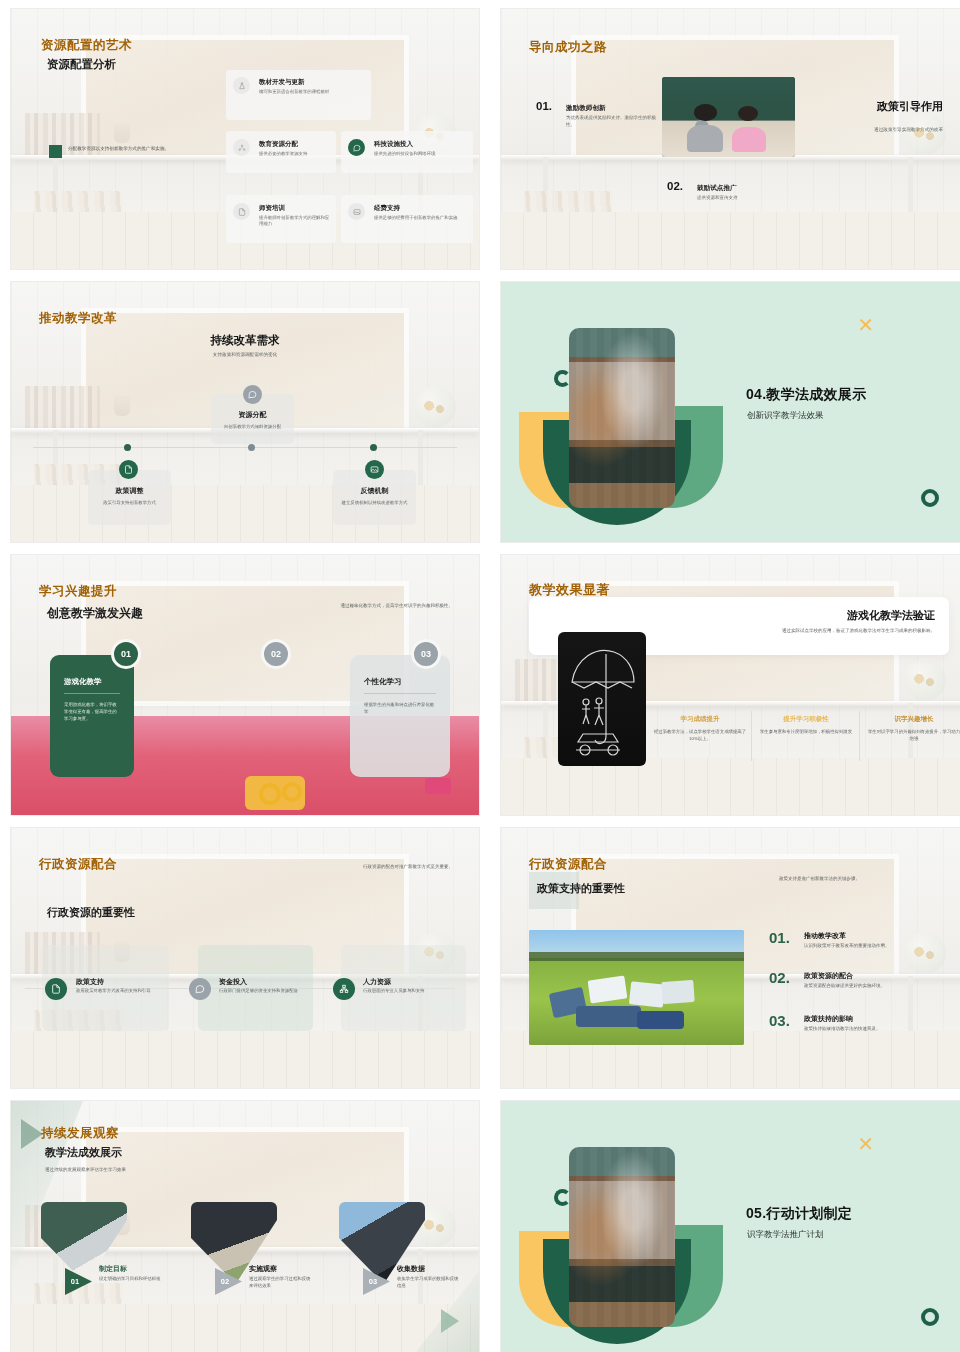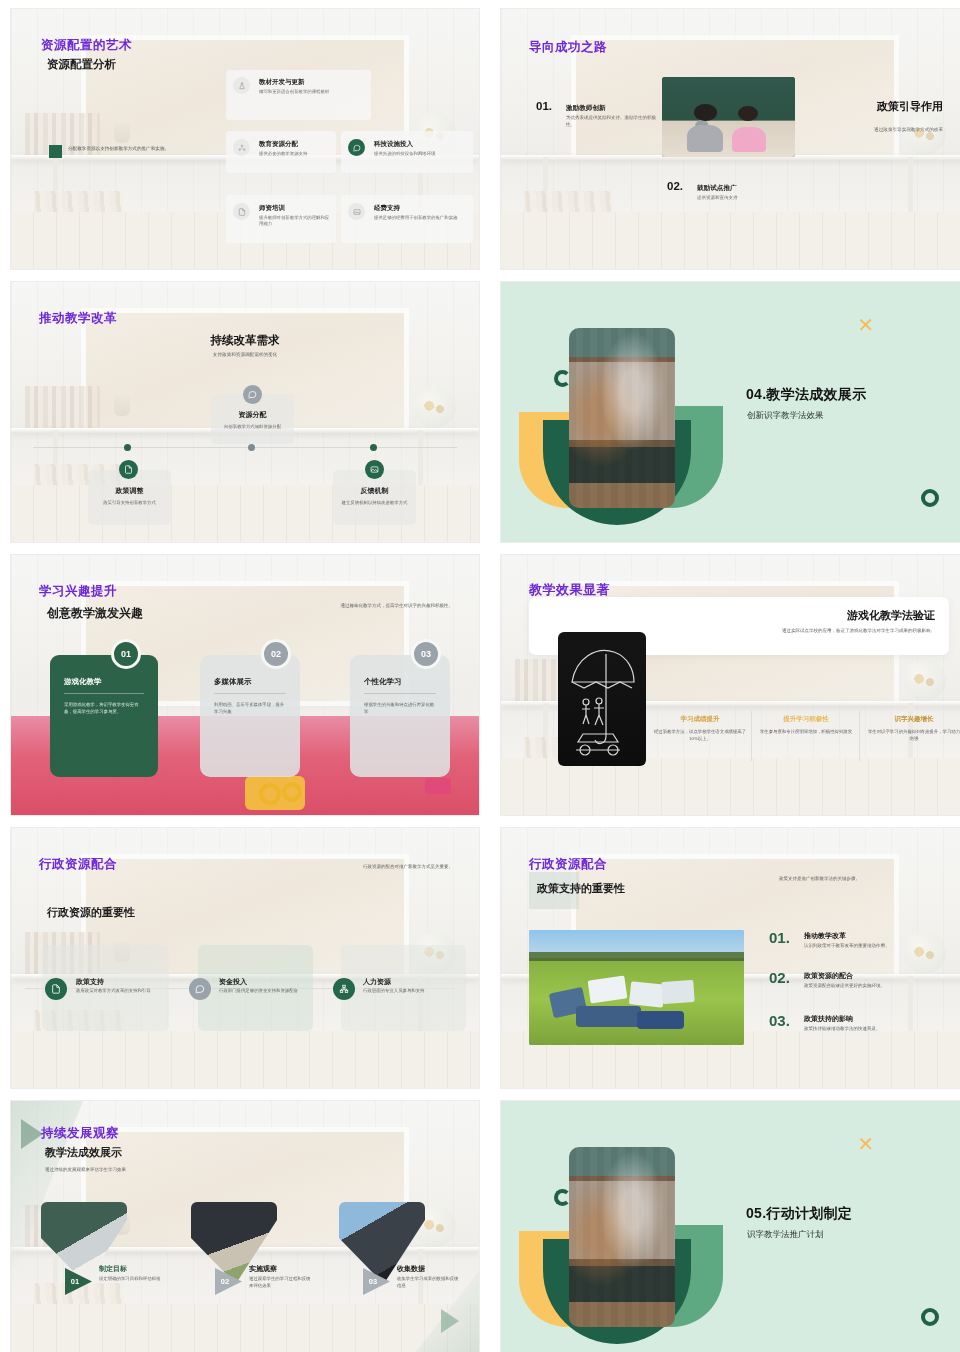--- a/index.html
+++ b/index.html
@@ -78,21 +78,21 @@
     opacity:.85;
   }
   .vase {
     position:absolute; left:22%; top:44%; width:16px; height:20px;
     background:linear-gradient(180deg,#eae4da,#ddd5c8); border-radius:3px 3px 6px 6px;
     opacity:.6;
   }
 
   
   .eyebrow {
-    position:absolute; font-weight:bold; color:#6d28d9; letter-spacing:.5px;
+    position:absolute; font-weight:bold; color:#a16207; letter-spacing:.5px;
     z-index:6;
   }
   .subhead { position:absolute; font-weight:bold; color:#1d1d1d; z-index:6; }
   .lede { position:absolute; color:#5d6160; z-index:6; line-height:1.5; }
 
   
   .card {
     position:absolute; background:rgba(246,246,246,.82);
     border-radius:3px; z-index:5;
   }
@@ -522,32 +522,27 @@
       <div style="position:absolute;left:50%;bottom:2%;width:60px;height:34px;background:#f3c33f;border-radius:6px;opacity:.9;"></div>
       <div style="position:absolute;left:53%;bottom:4%;width:22px;height:22px;border:4px solid #f0b429;border-radius:50%;"></div>
       <div style="position:absolute;left:58%;bottom:5%;width:20px;height:20px;border:4px solid #f0b429;border-radius:50%;"></div>
       <div style="position:absolute;right:6%;bottom:8%;width:26px;height:16px;background:#e0487a;border-radius:3px;opacity:.9;"></div>
     </div>
 
     <div class="eyebrow s5-eyebrow">学习兴趣提升</div>
     <div class="subhead s5-sub">创意教学激发兴趣</div>
     <div class="lede s5-lede">通过趣味化教学方式，提高学生对识字的兴趣和积极性。</div>
 
-    <div class="s5-card on" style="left:39px;top:100px;width:108px;height:122px;border-radius:9px;">
+    <div class="s5-card on" style="left:39px;top:100px;width:84px;height:122px;border-radius:9px;">
       <b>游戏化教学</b>
       <hr>
       <span>采用游戏化教学，将识字教学变得更有趣，提高学生的学习参与度。</span>
     </div>
     <div class="s5-badge on" style="left:100px;top:84px;">01</div>
 
-    <div class="s5-card off" style="left:189px;top:100px;width:100px;height:122px;">
-      <b>多媒体展示</b>
-      <hr>
-      <span>利用动画、音乐等多媒体手段，提升学习兴趣</span>
-    </div>
     <div class="s5-badge off" style="left:250px;top:84px;">02</div>
 
     <div class="s5-card off" style="left:339px;top:100px;width:100px;height:122px;">
       <b>个性化学习</b>
       <hr>
       <span>根据学生的兴趣和特点进行差异化教学</span>
     </div>
     <div class="s5-badge off" style="left:400px;top:84px;">03</div>
   </div>
 

